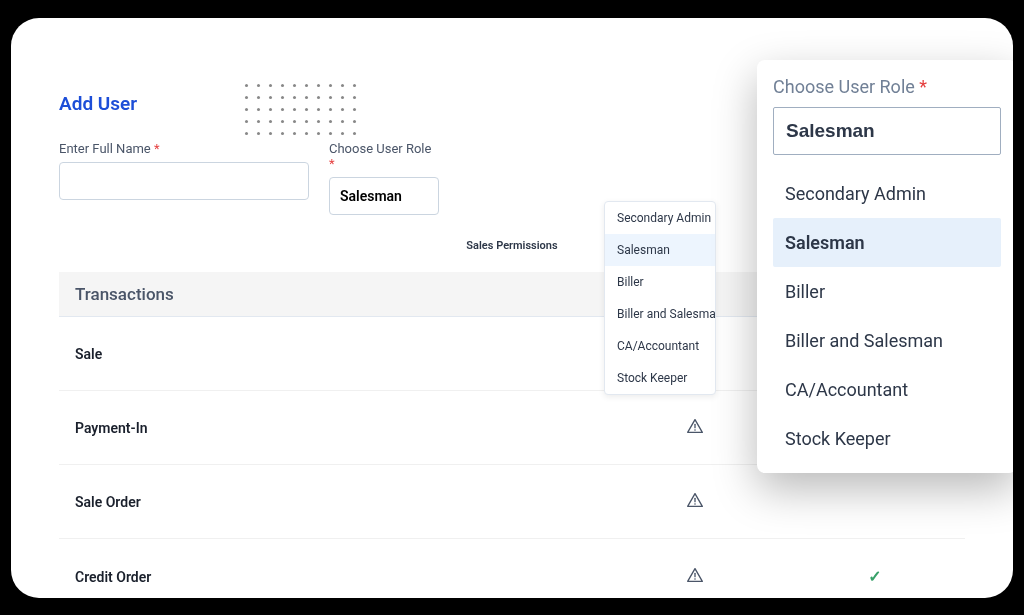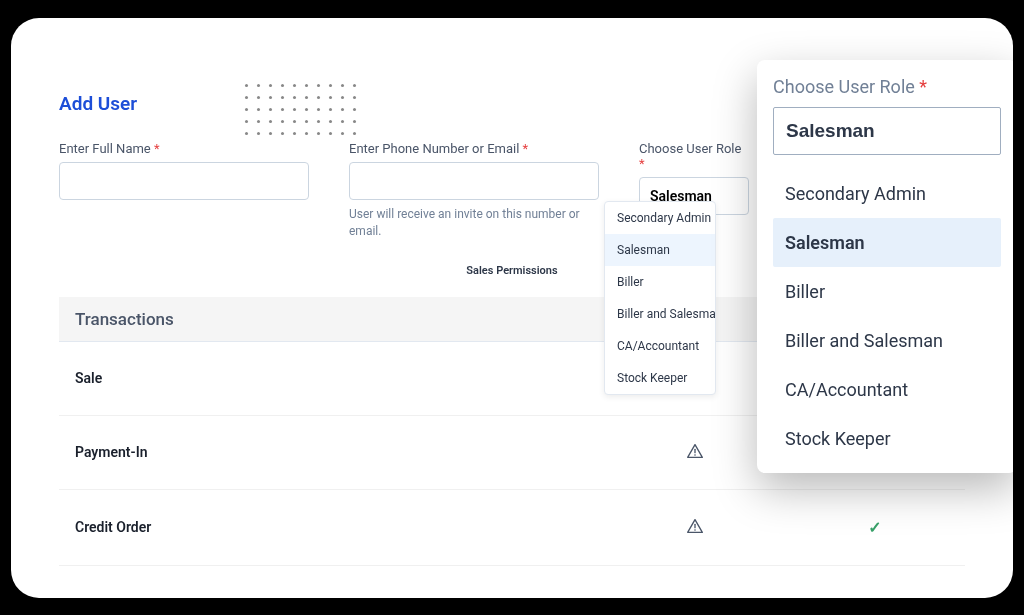--- a/index.html
+++ b/index.html
@@ -45,21 +45,21 @@
     }
     .page-title {
       font-size: 19px;
       font-weight: 600;
       color: #1d4ed8;
       margin-bottom: 26px;
       margin-top: 26px;
     }
     .form-row {
       display: flex;
-      gap: 40px;
+      gap: 20px;
       margin-bottom: 24px;
       position: relative;
     }
     .field-group {
       flex: 0 0 250px;
       display: flex;
       flex-direction: column;
     }
     .field-label {
       font-size: 13px;
@@ -284,28 +284,20 @@
   <div class="form-row">
 
     <div class="field-group">
       <label class="field-label">
         <span>Enter Full Name</span>
         <span class="asterisk"> *</span>
       </label>
       <input class="text-input" type="text" value="" style="">
     </div>
 
-    <div class="field-group">
-      <label class="field-label">
-        <span>Enter Phone Number or Email</span>
-        <span class="asterisk"> *</span>
-      </label>
-      <input class="text-input" type="text" value="" style="">
-      <div class="helper-text">User will receive an invite on this number or email.</div>
-    </div>
 
     <div class="field-group role-field">
       <label class="field-label">
         <span>Choose User Role</span>
         <span class="asterisk"> *</span>
       </label>
       <div class="role-select">
         <span>Salesman</span>
       </div>
     </div>
@@ -344,20 +336,29 @@
         <tr>
           <td>Payment-In</td>
           <td class="view-col"><span class="warn-icon"><svg viewBox="0 0 24 21">
                 <path d="M12 1 L23 20 L1 20 Z" fill="none" stroke="#4a5568" stroke-width="2" stroke-linejoin="round"></path>
                 <line x1="12" y1="8" x2="12" y2="13" stroke="#4a5568" stroke-width="2" stroke-linecap="round"></line>
                 <circle cx="12" cy="16.5" r="1.2" fill="#4a5568"></circle>
               </svg></span></td>
           <td class="check-col"></td>
         </tr>
         <tr>
+          <td>Sale Order</td>
+          <td class="view-col"><span class="warn-icon"><svg viewBox="0 0 24 21">
+                <path d="M12 1 L23 20 L1 20 Z" fill="none" stroke="#4a5568" stroke-width="2" stroke-linejoin="round"></path>
+                <line x1="12" y1="8" x2="12" y2="13" stroke="#4a5568" stroke-width="2" stroke-linecap="round"></line>
+                <circle cx="12" cy="16.5" r="1.2" fill="#4a5568"></circle>
+              </svg></span></td>
+          <td class="check-col"></td>
+        </tr>
+        <tr>
           <td>Credit Order</td>
           <td class="view-col"><span class="warn-icon"><svg viewBox="0 0 24 21">
                 <path d="M12 1 L23 20 L1 20 Z" fill="none" stroke="#4a5568" stroke-width="2" stroke-linejoin="round"></path>
                 <line x1="12" y1="8" x2="12" y2="13" stroke="#4a5568" stroke-width="2" stroke-linecap="round"></line>
                 <circle cx="12" cy="16.5" r="1.2" fill="#4a5568"></circle>
               </svg></span></td>
           <td class="check-col"><span class="check-icon">✓</span></td>
         </tr>
       </tbody>
   </table>

